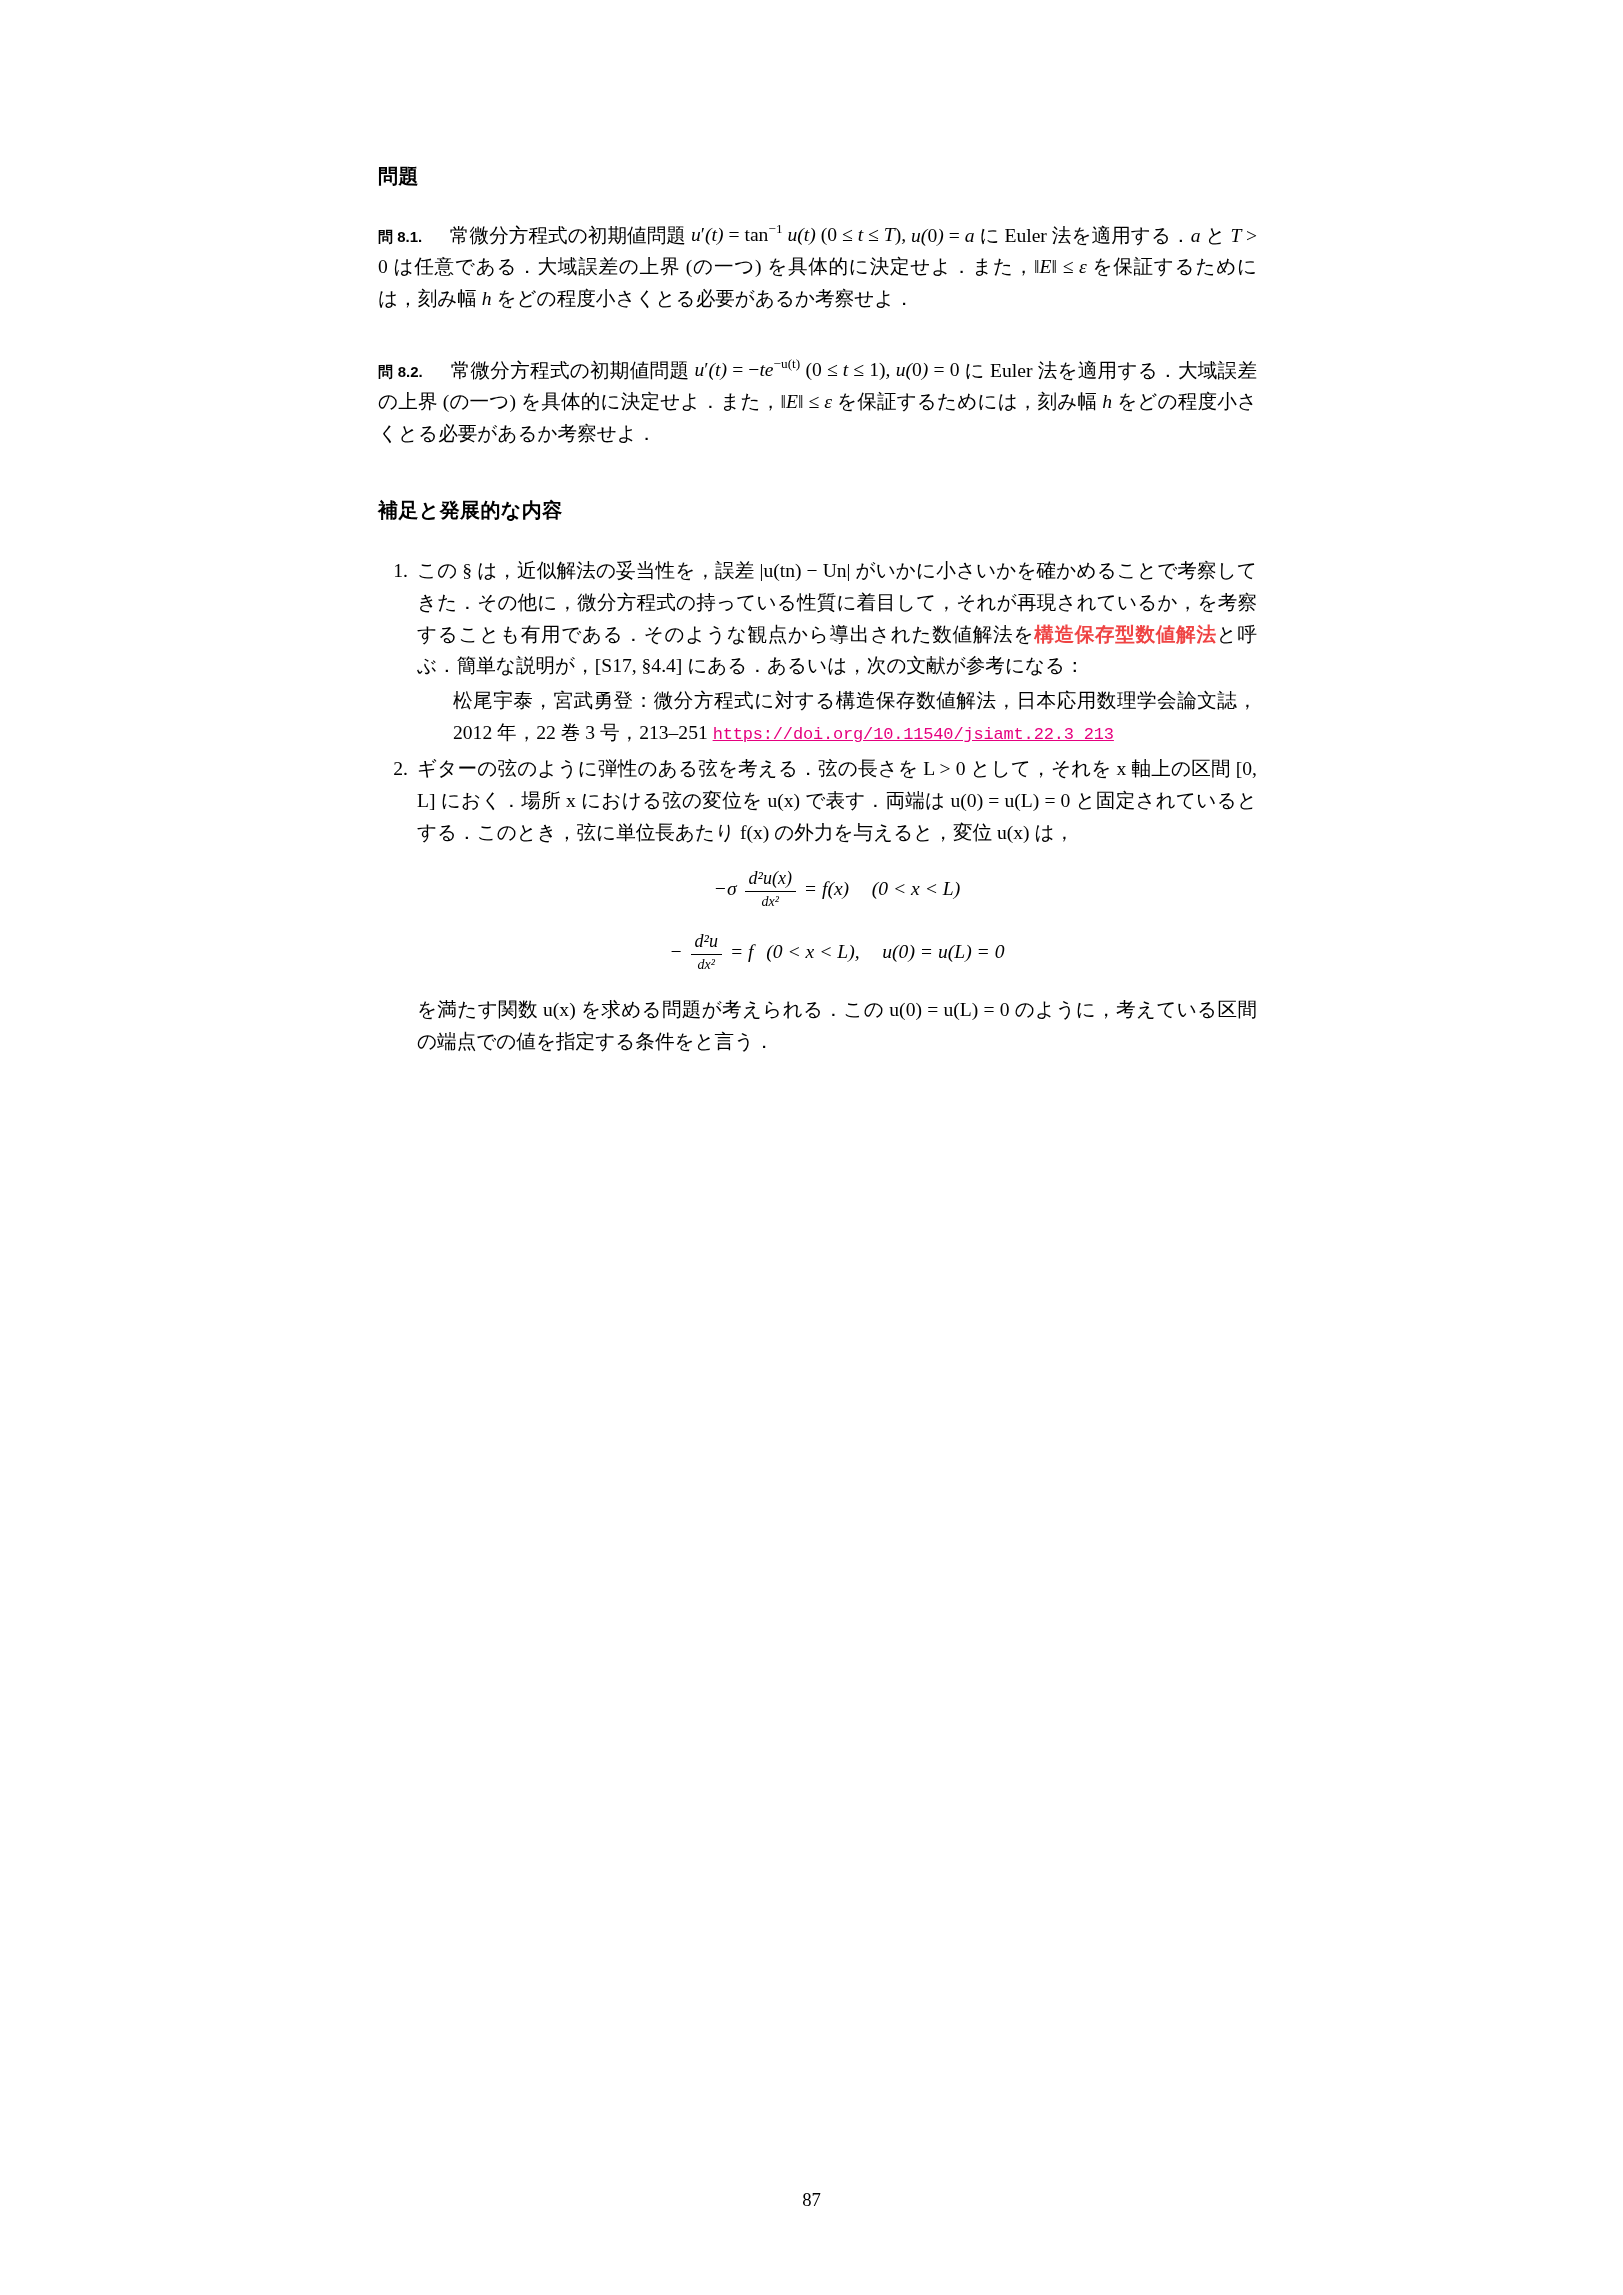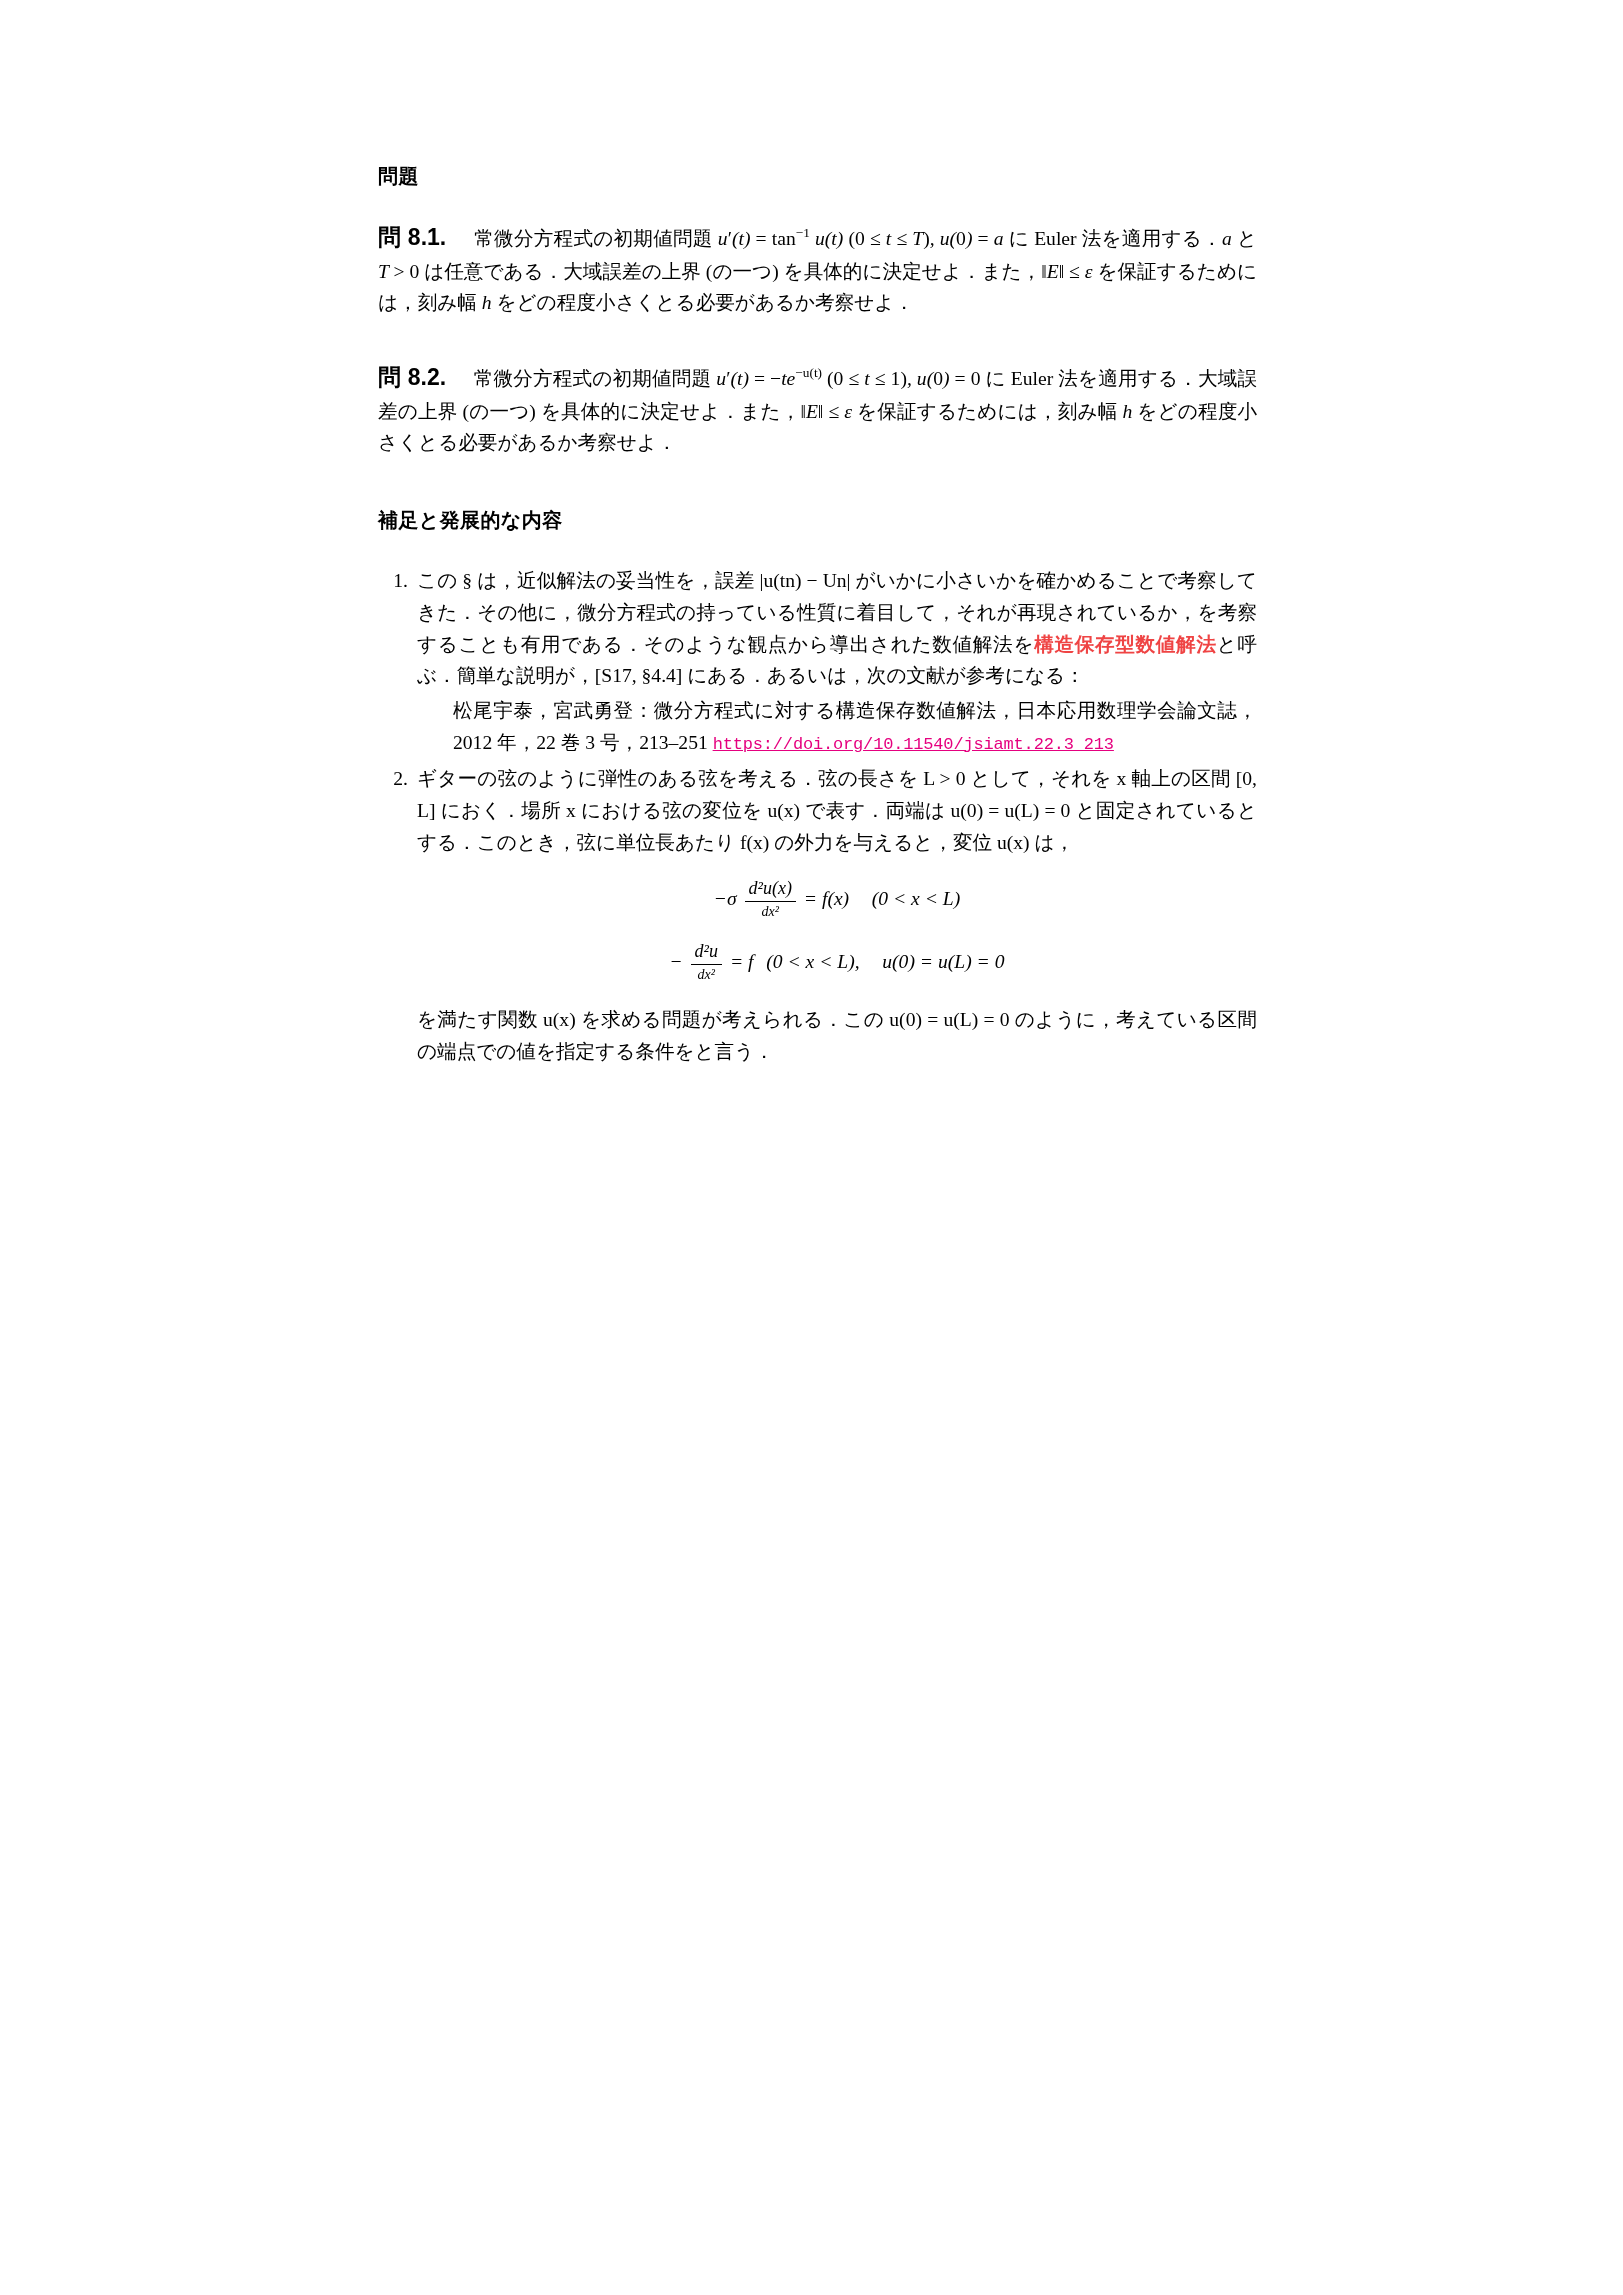--- a/index.html
+++ b/index.html
@@ -41,21 +41,21 @@
   p.para {
     font-size: 19.6px;
     line-height: 1.62;
     margin: 0 0 21.6px 0;
     text-align: justify;
     text-justify: inter-character;
   }
   .prob-label {
     font-family: "Liberation Sans", sans-serif;
     font-weight: bold;
-    font-size: 23px;
+    font-size: 15px;
   }
   .gap-lg { height: 17.7px; }
   .math {
     font-family: "Liberation Serif", serif;
     font-style: italic;
   }
   .mathup {
     font-style: normal;
   }
   .num { font-style: normal; }
@@ -190,14 +190,15 @@
         <div class="display-eq">
           <span class="math">−</span><span class="frac"><span class="top math">d²u</span><span class="bot math">dx²</span></span><span class="math">= f</span><span class="spacer-med"></span><span class="math">(0 &lt; x &lt; L),</span><span class="spacer-wide"></span><span class="math">u(0) = u(L) = 0</span>
         </div>
 
         <span>を満たす関数 u(x) を求める問題が考えられる．この u(0) = u(L) = 0 のように，考えている区間の端点での値を指定する条件をと言う．</span>
       </li>
 
     </ol>
   </div>
 
+  <div class="pagenum">87</div>
 </div>
 
 
 </body></html>

